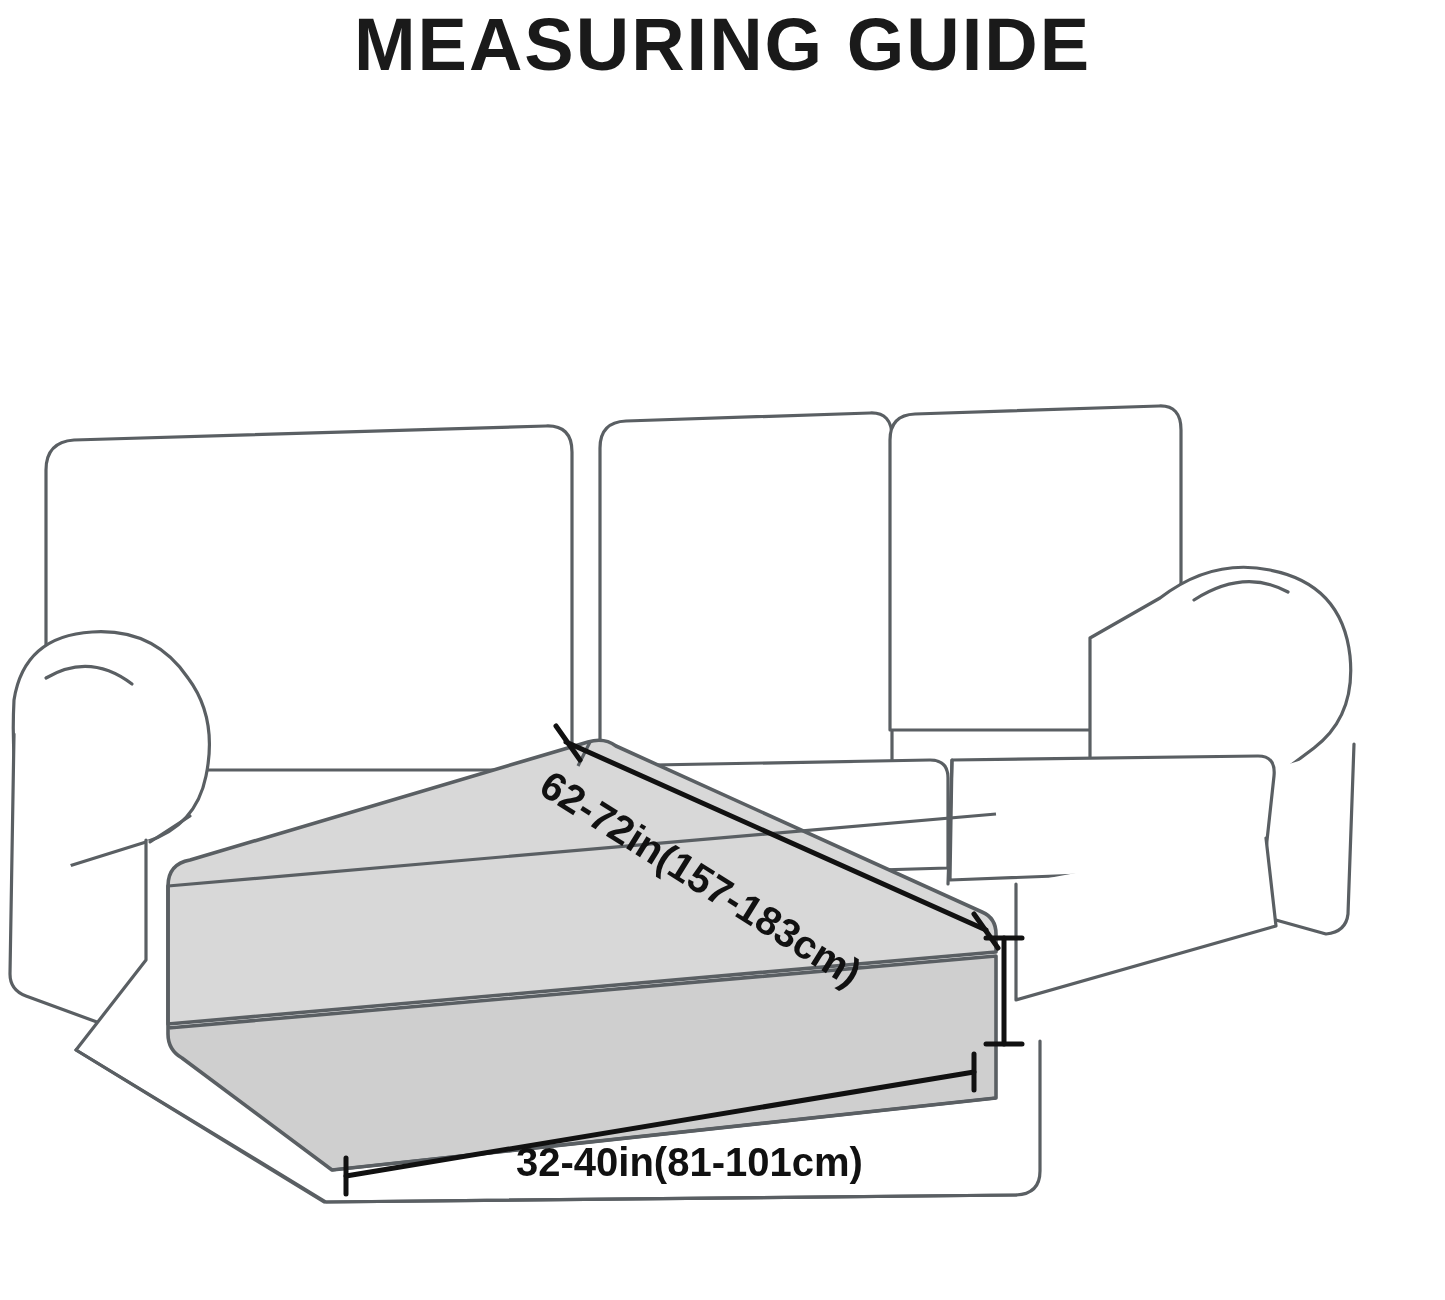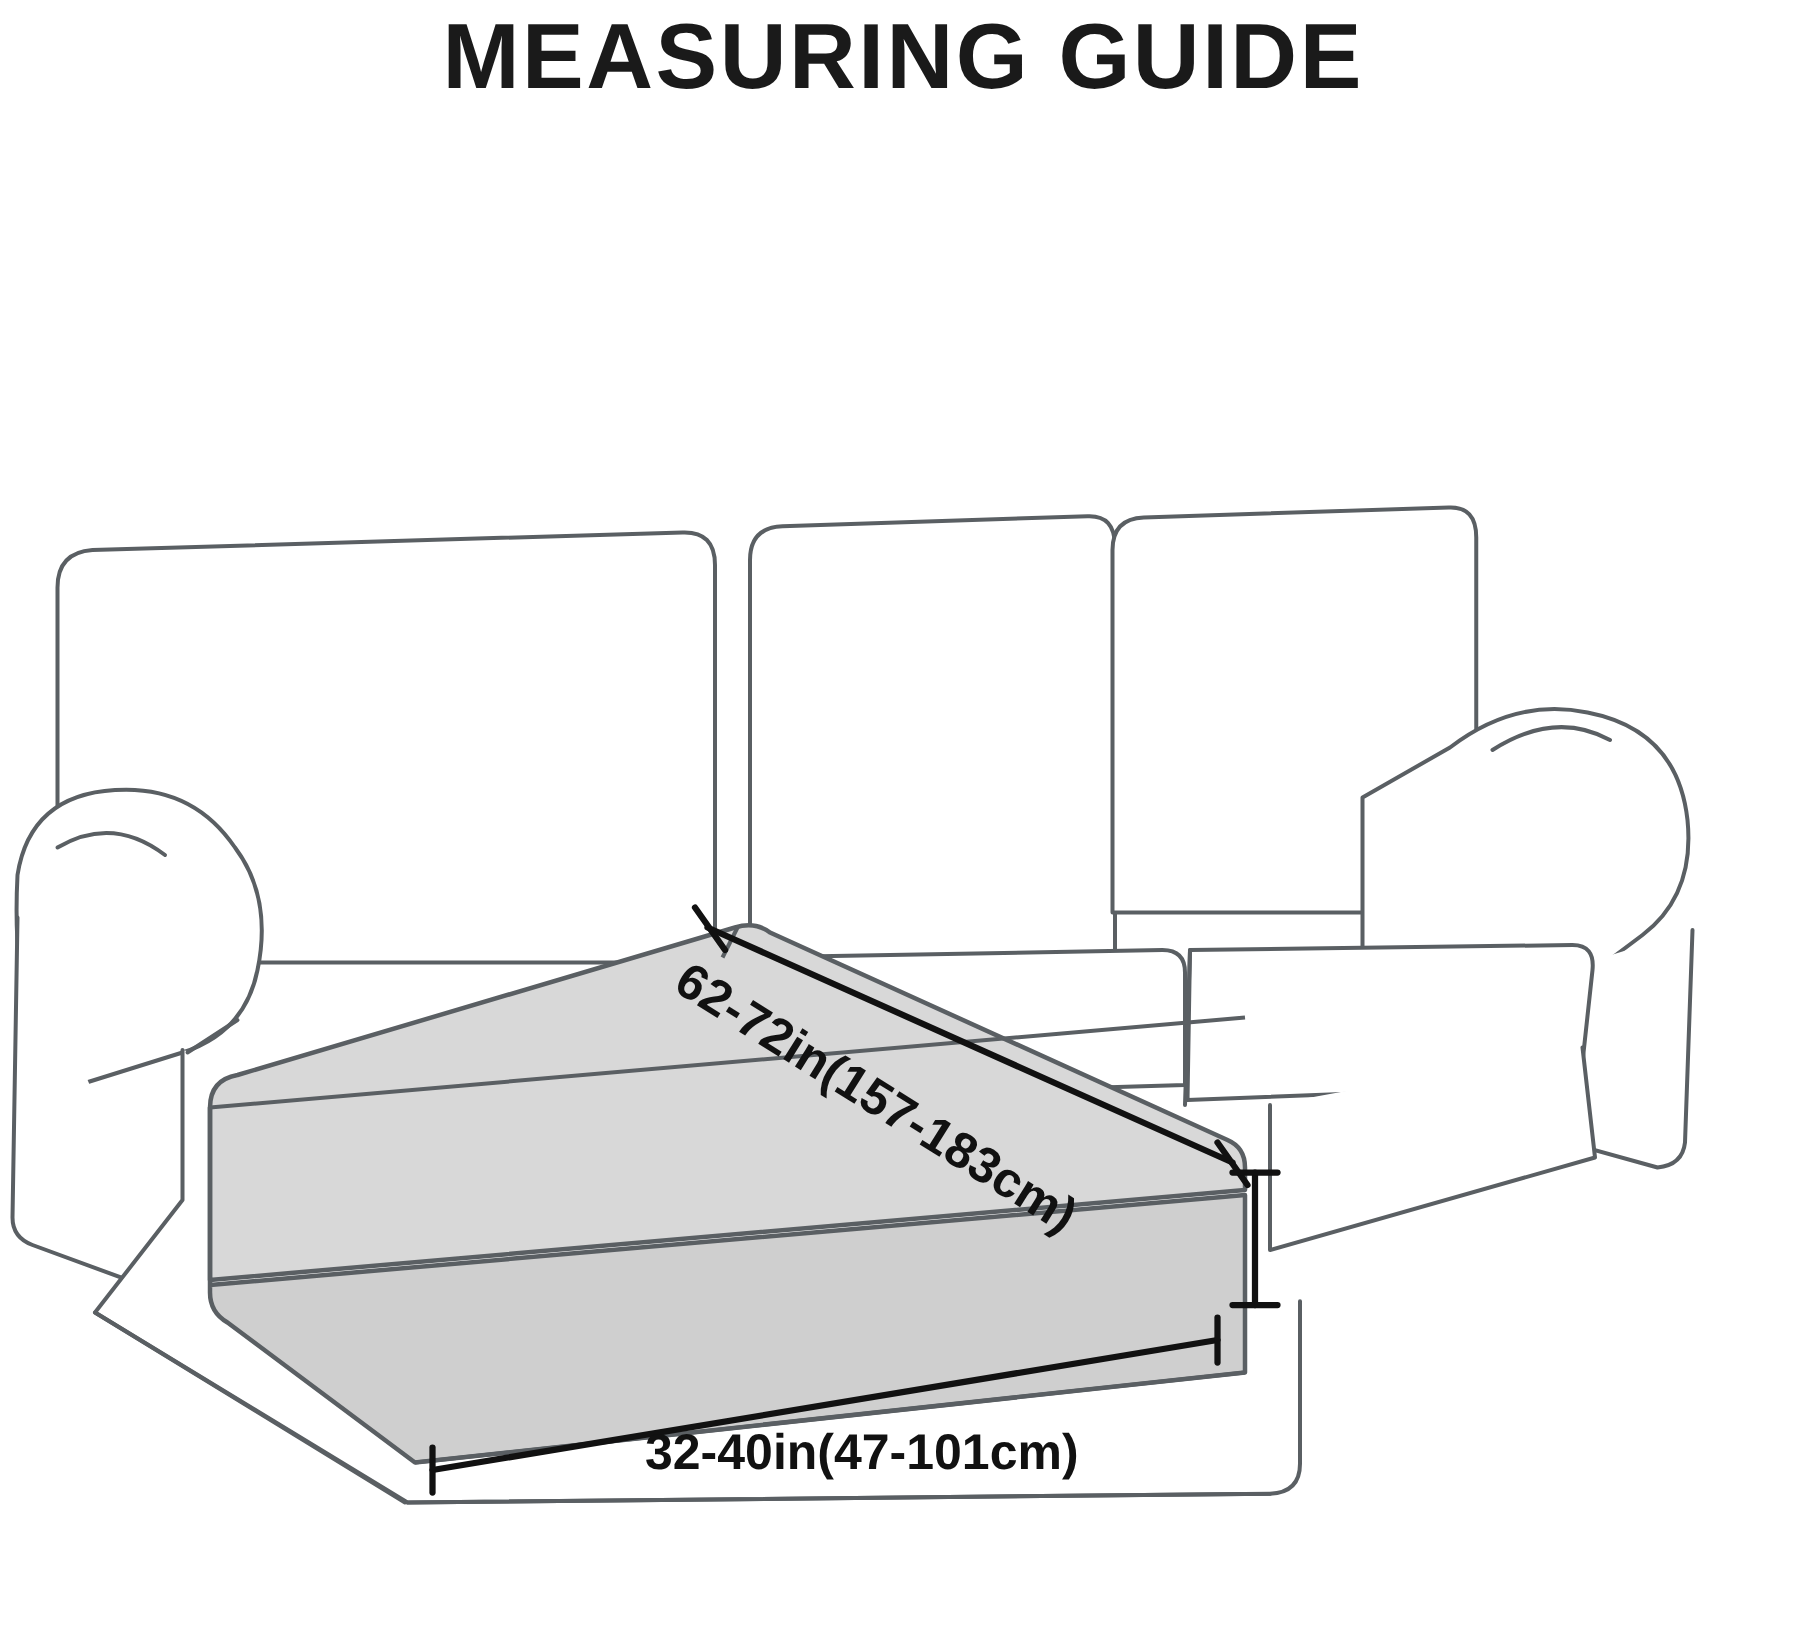--- a/index.html
+++ b/index.html
@@ -123,15 +123,15 @@
     </g>
 
     <g stroke="#111111" stroke-width="5" fill="none" stroke-linecap="round">
       <line x1="346" y1="1176" x2="974" y2="1072"></line>
       <line x1="346" y1="1158" x2="346" y2="1194"></line>
       <line x1="974" y1="1054" x2="974" y2="1090"></line>
     </g>
   </svg>
 
   <div class="dim-label" id="label-depth">62-72in(157-183cm)</div>
-  <div class="dim-label" id="label-width">32-40in(47-101cm)</div>
+  <div class="dim-label" id="label-width">32-40in(81-101cm)</div>
 
 </div>
 
 </body></html>

